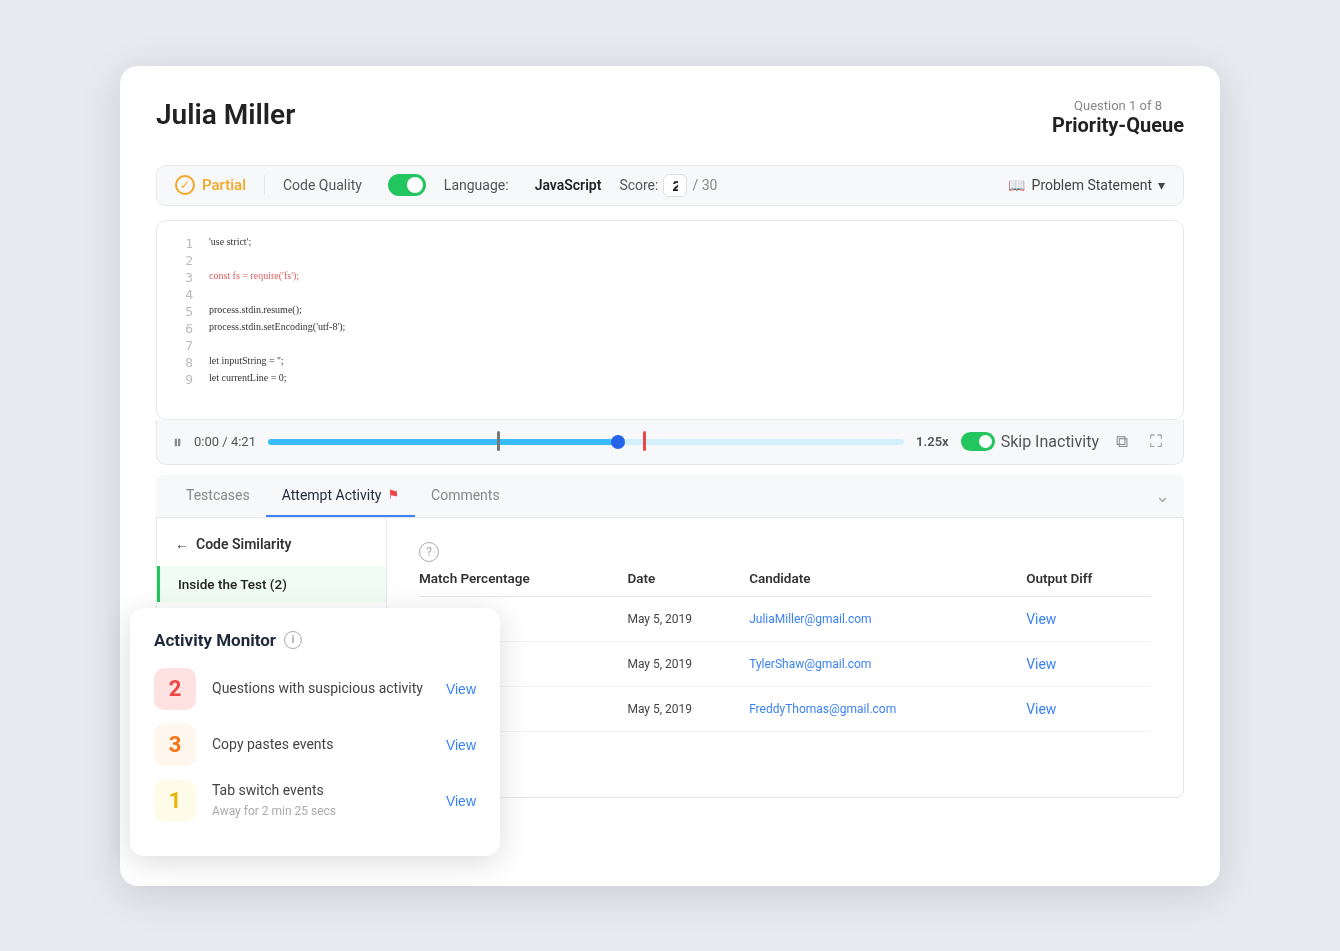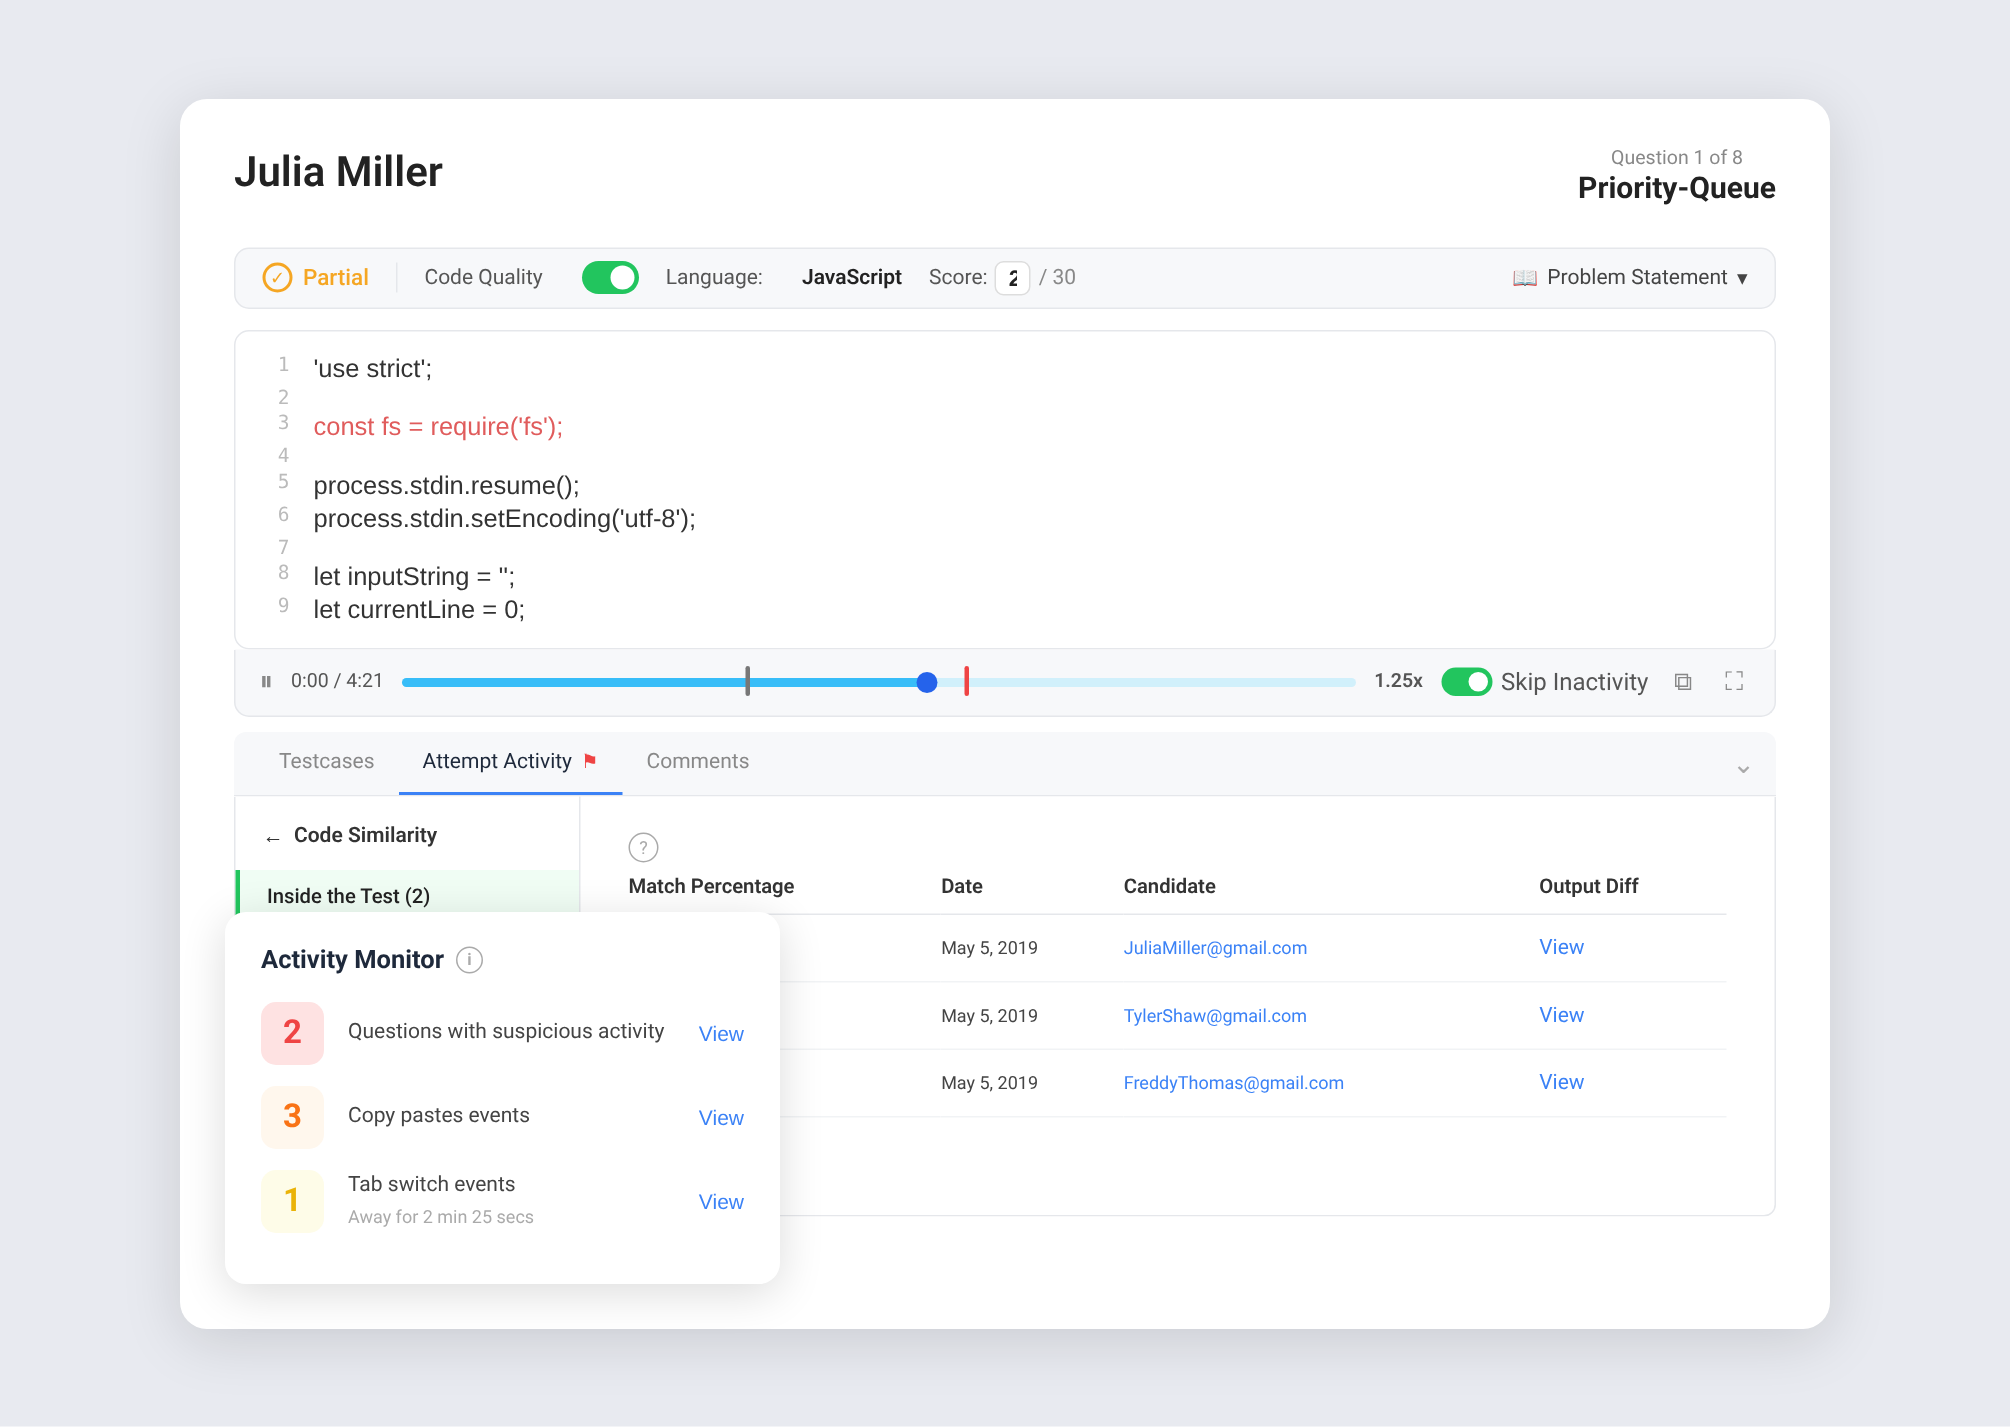--- a/index.html
+++ b/index.html
@@ -134,22 +134,22 @@
     .line-num {
       color: #bbb;
       font-size: 13px;
       width: 36px;
       text-align: right;
       margin-right: 16px;
       user-select: none;
       font-family: monospace;
     }
     .code-text {
-      font-family: Liberation Sans, sans-serif;
-      font-size: 17px;
+      font-family: Liberation Serif, serif;
+      font-size: 10px;
       color: #333;
       text-align: right;
     }
     .code-text.keyword { color: #e05c5c; }
     .code-text.string { color: #333; }
     .video-controls {
       display: flex;
       align-items: center;
       gap: 12px;
       background: #f7f8fa;
@@ -335,21 +335,21 @@
       width: 20px; height: 20px;
       border: 1.5px solid #aaa;
       border-radius: 50%;
       display: inline-flex; align-items: center; justify-content: center;
       font-size: 12px; color: #aaa;
       float: right;
     }
     
     .activity-monitor-card {
       position: absolute;
-      left: 30px;
+      left: 10px;
       bottom: 30px;
       background: #fff;
       border-radius: 14px;
       box-shadow: 0 6px 30px rgba(0,0,0,0.14);
       width: 370px;
       padding: 22px 24px 20px 24px;
       z-index: 10;
     }
     .am-header {
       display: flex; align-items: center; gap: 8px;

